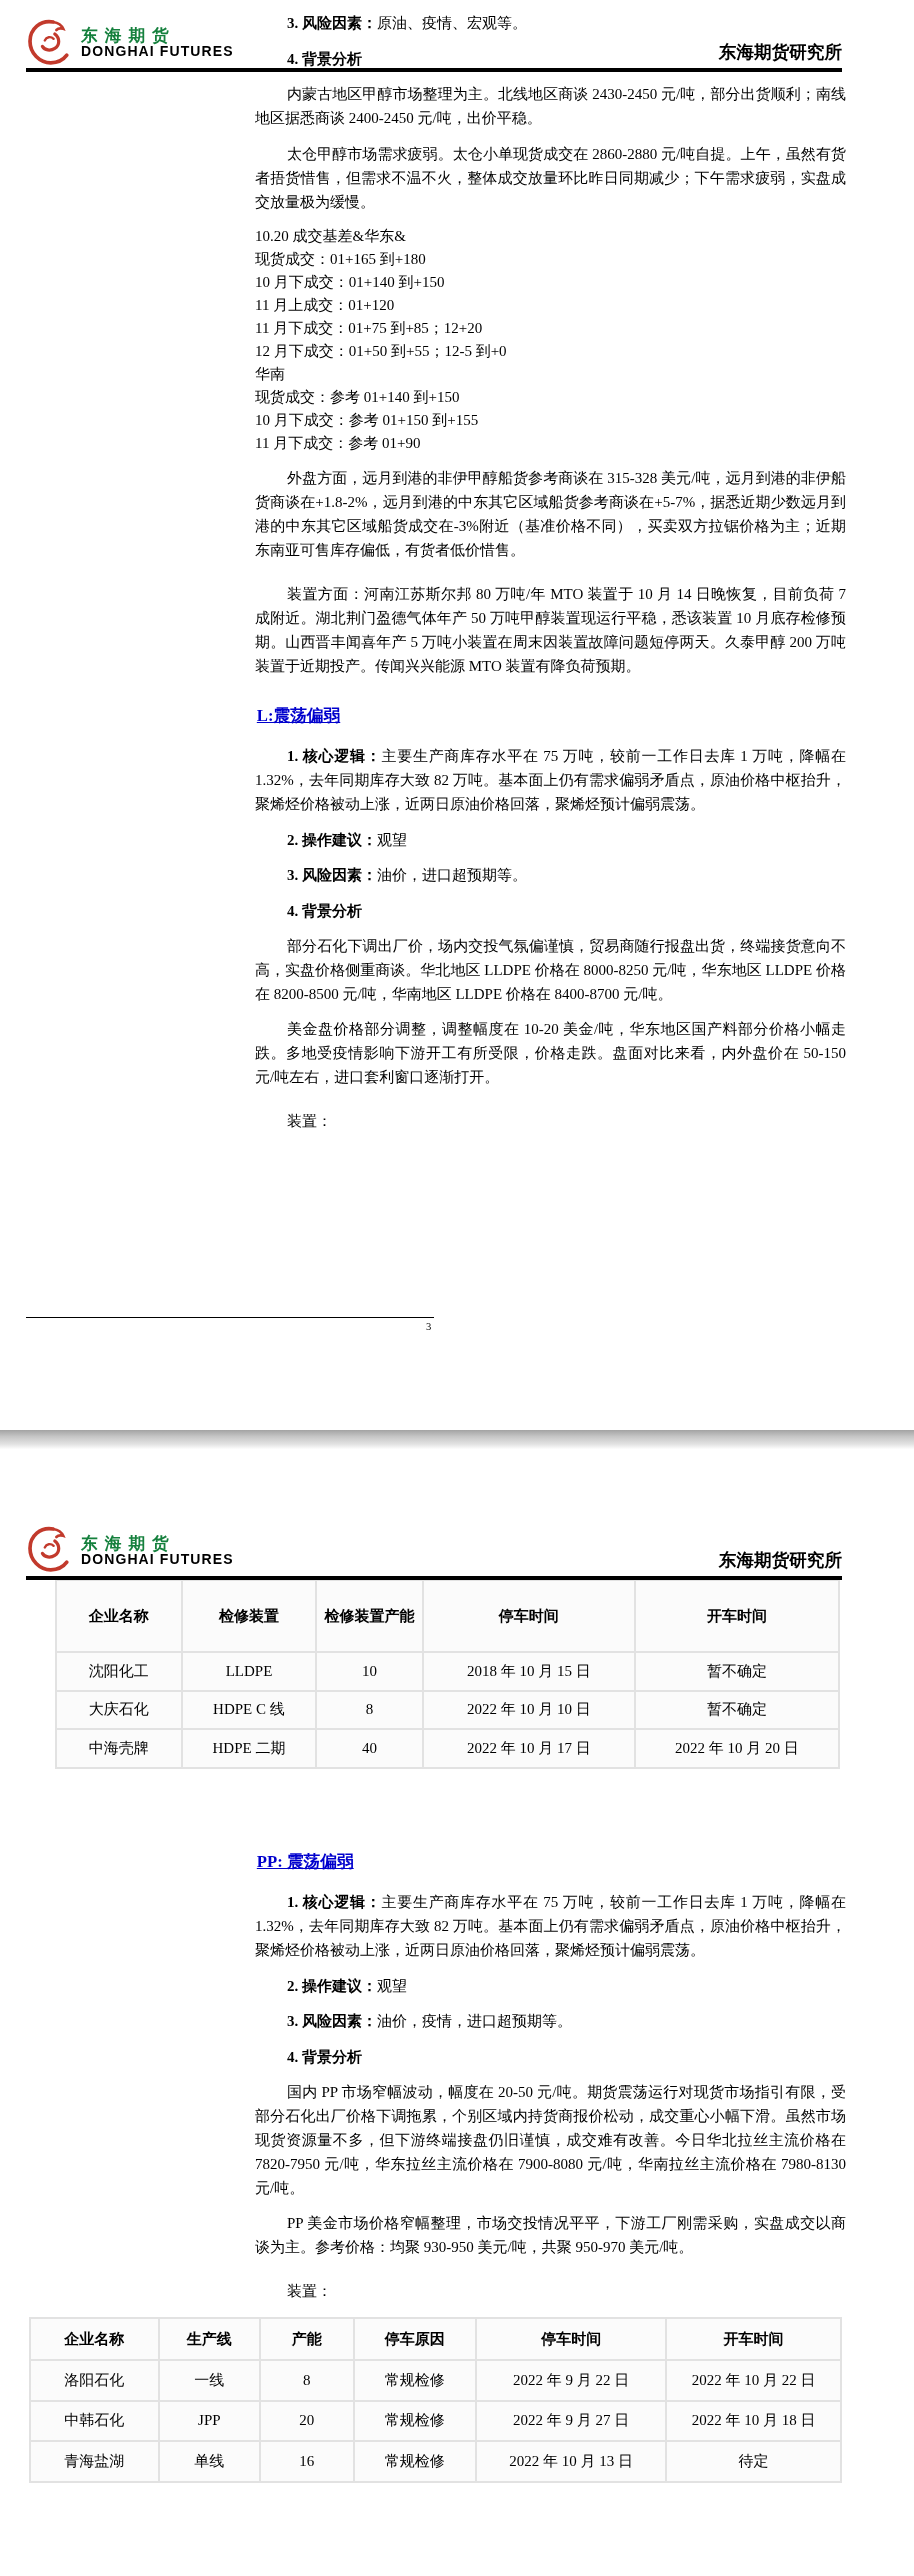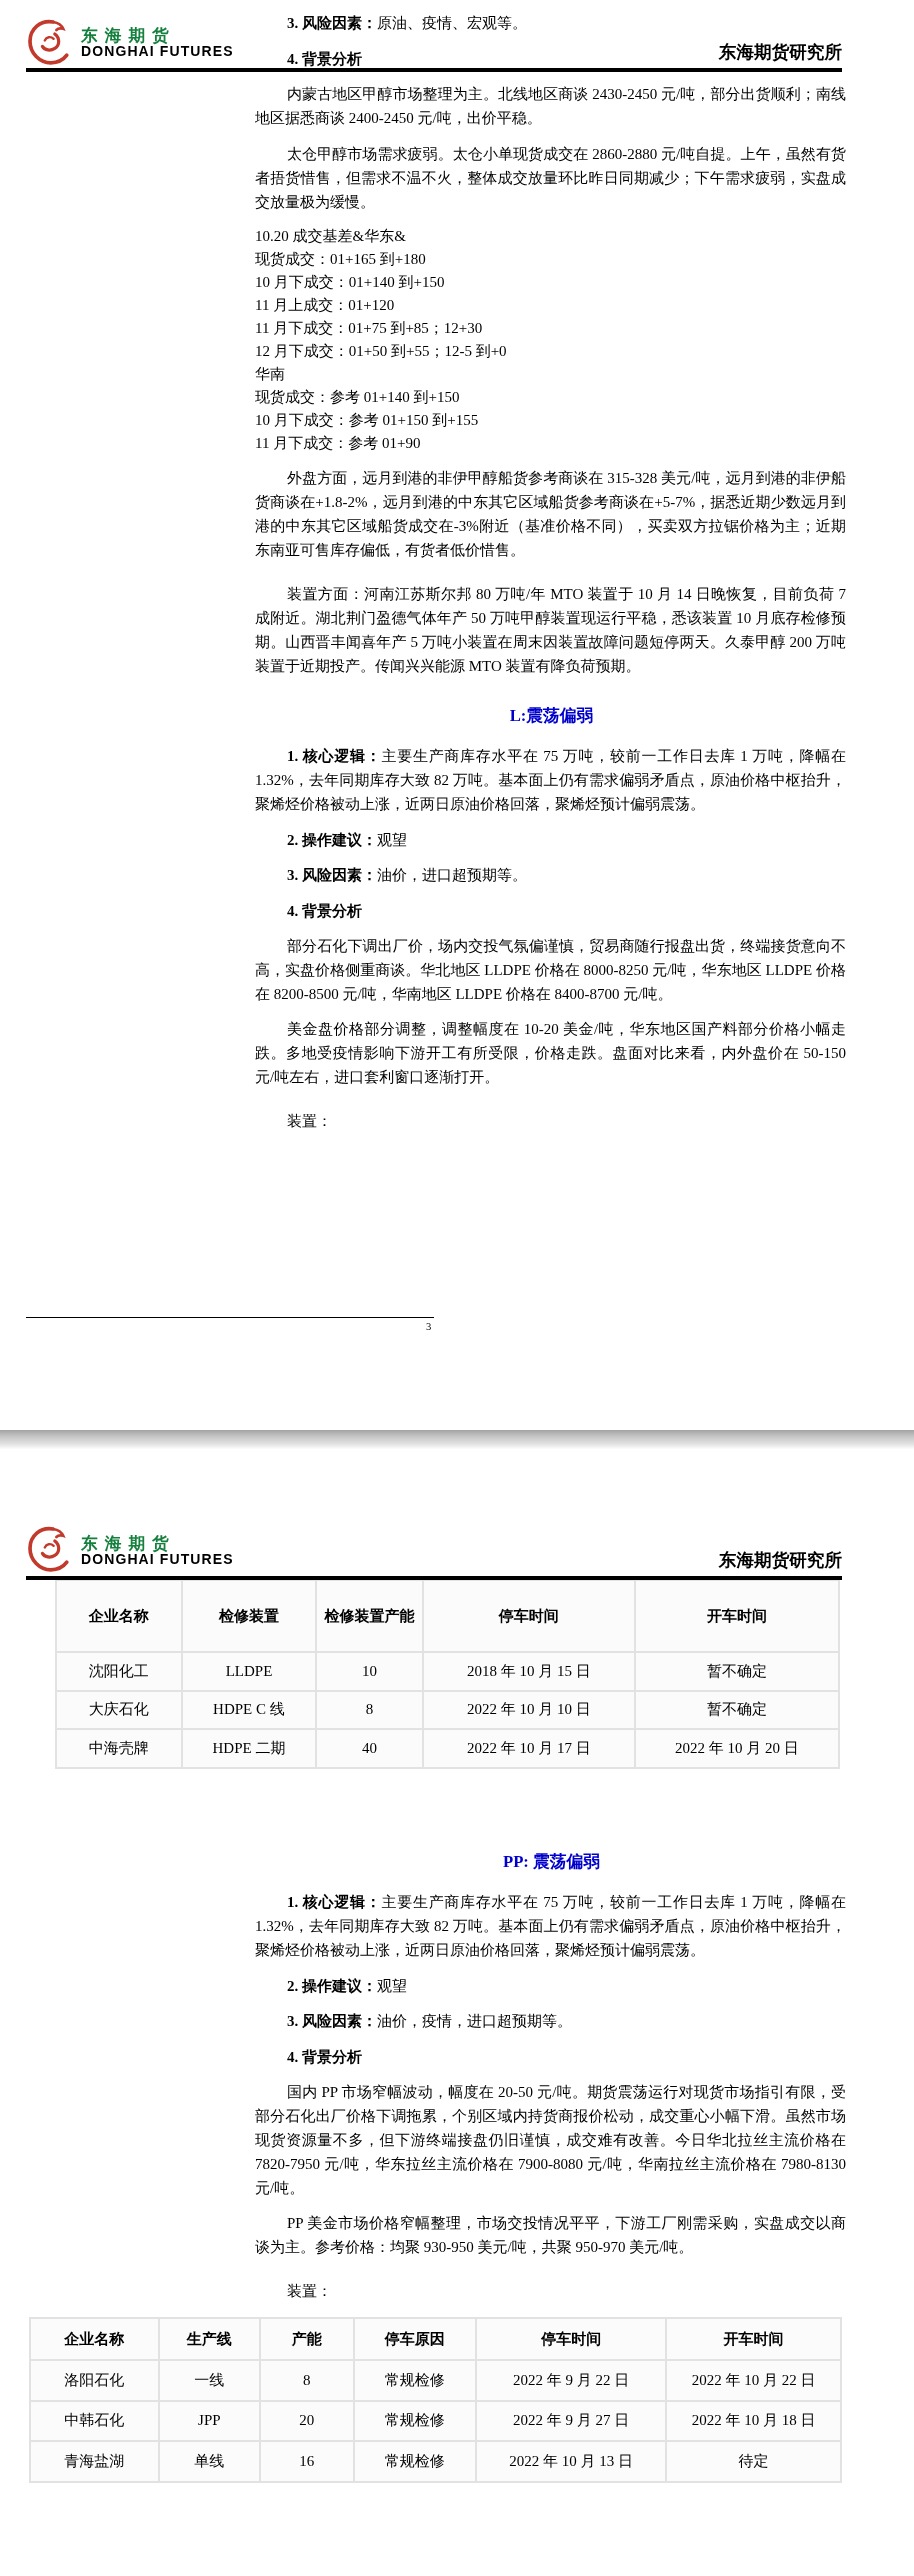--- a/index.html
+++ b/index.html
@@ -38,21 +38,21 @@
   .institute{font-size:17.6px;font-weight:bold;white-space:nowrap;padding-bottom:1.8px;}
   
   .textcol{margin-left:255px;width:591px;font-size:15px;line-height:24px;text-align:justify;}
   .page1 .textcol{}
   .para{margin:11.4px 0;text-indent:32px;}
   .lb{font-weight:bold;}
   .basis{margin:7px 0;}
   .basis div{margin:0;text-indent:0;line-height:23px;text-align:left;}
   .sec-head{
     font-size:16.7px;font-weight:bold;color:#0000cd;
-    margin:26px 0 17.6px 1.8px;line-height:23px;text-align:center;
+    text-decoration:underline;margin:26px 0 17.6px 1.8px;line-height:23px;text-align:left;
   }
   .device{margin-top:20px;}
   
   .footer-rule{position:absolute;left:26px;top:1317px;width:408px;border-top:1.8px solid #000;}
   .page-num{position:absolute;left:426px;top:1321px;font-size:10.6px;}
   
   .tbl{border-collapse:separate;border-spacing:2.6px;background:#e2e2e2;table-layout:fixed;}
   .tbl td{
     background:#fbfbfb;text-align:center;vertical-align:middle;
     font-size:15px;line-height:21px;padding:1.8px 5.3px;word-break:break-word;
@@ -93,21 +93,21 @@
     <p class="para"><span class="lb">3. 风险因素：</span><span>原油、疫情、宏观等。</span></p>
     <p class="para lb">4. 背景分析</p>
     <p class="para">内蒙古地区甲醇市场整理为主。北线地区商谈 2430-2450 元/吨，部分出货顺利；南线地区据悉商谈 2400-2450 元/吨，出价平稳。</p>
     <p class="para">太仓甲醇市场需求疲弱。太仓小单现货成交在 2860-2880 元/吨自提。上午，虽然有货者捂货惜售，但需求不温不火，整体成交放量环比昨日同期减少；下午需求疲弱，实盘成交放量极为缓慢。</p>
 
     <div class="basis">
       <div>10.20 成交基差&amp;华东&amp;</div>
       <div>现货成交：01+165 到+180</div>
       <div>10 月下成交：01+140 到+150</div>
       <div>11 月上成交：01+120</div>
-      <div>11 月下成交：01+75 到+85；12+30</div>
+      <div>11 月下成交：01+75 到+85；12+20</div>
       <div>12 月下成交：01+50 到+55；12-5 到+0</div>
       <div>华南</div>
       <div>现货成交：参考 01+140 到+150</div>
       <div>10 月下成交：参考 01+150 到+155</div>
       <div>11 月下成交：参考 01+90</div>
     </div>
 
     <p class="para">外盘方面，远月到港的非伊甲醇船货参考商谈在 315-328 美元/吨，远月到港的非伊船货商谈在+1.8-2%，远月到港的中东其它区域船货参考商谈在+5-7%，据悉近期少数远月到港的中东其它区域船货成交在-3%附近（基准价格不同），买卖双方拉锯价格为主；近期东南亚可售库存偏低，有货者低价惜售。</p>
     <p class="para" style="margin-top:19.4px">装置方面：河南江苏斯尔邦 80 万吨/年 MTO 装置于 10 月 14 日晚恢复，目前负荷 7 成附近。湖北荆门盈德气体年产 50 万吨甲醇装置现运行平稳，悉该装置 10 月底存检修预期。山西晋丰闻喜年产 5 万吨小装置在周末因装置故障问题短停两天。久泰甲醇 200 万吨装置于近期投产。传闻兴兴能源 MTO 装置有降负荷预期。</p>
 

